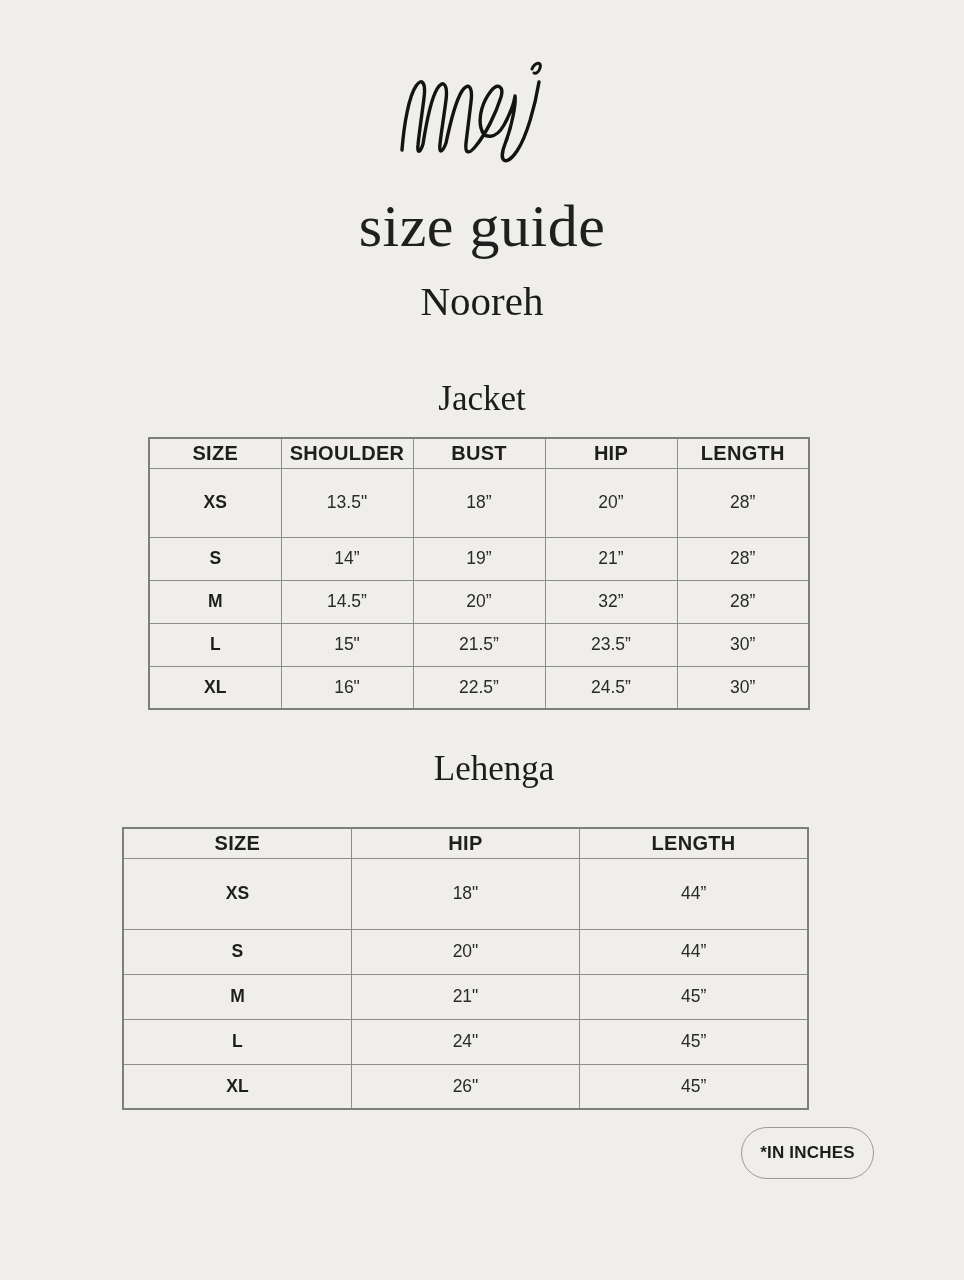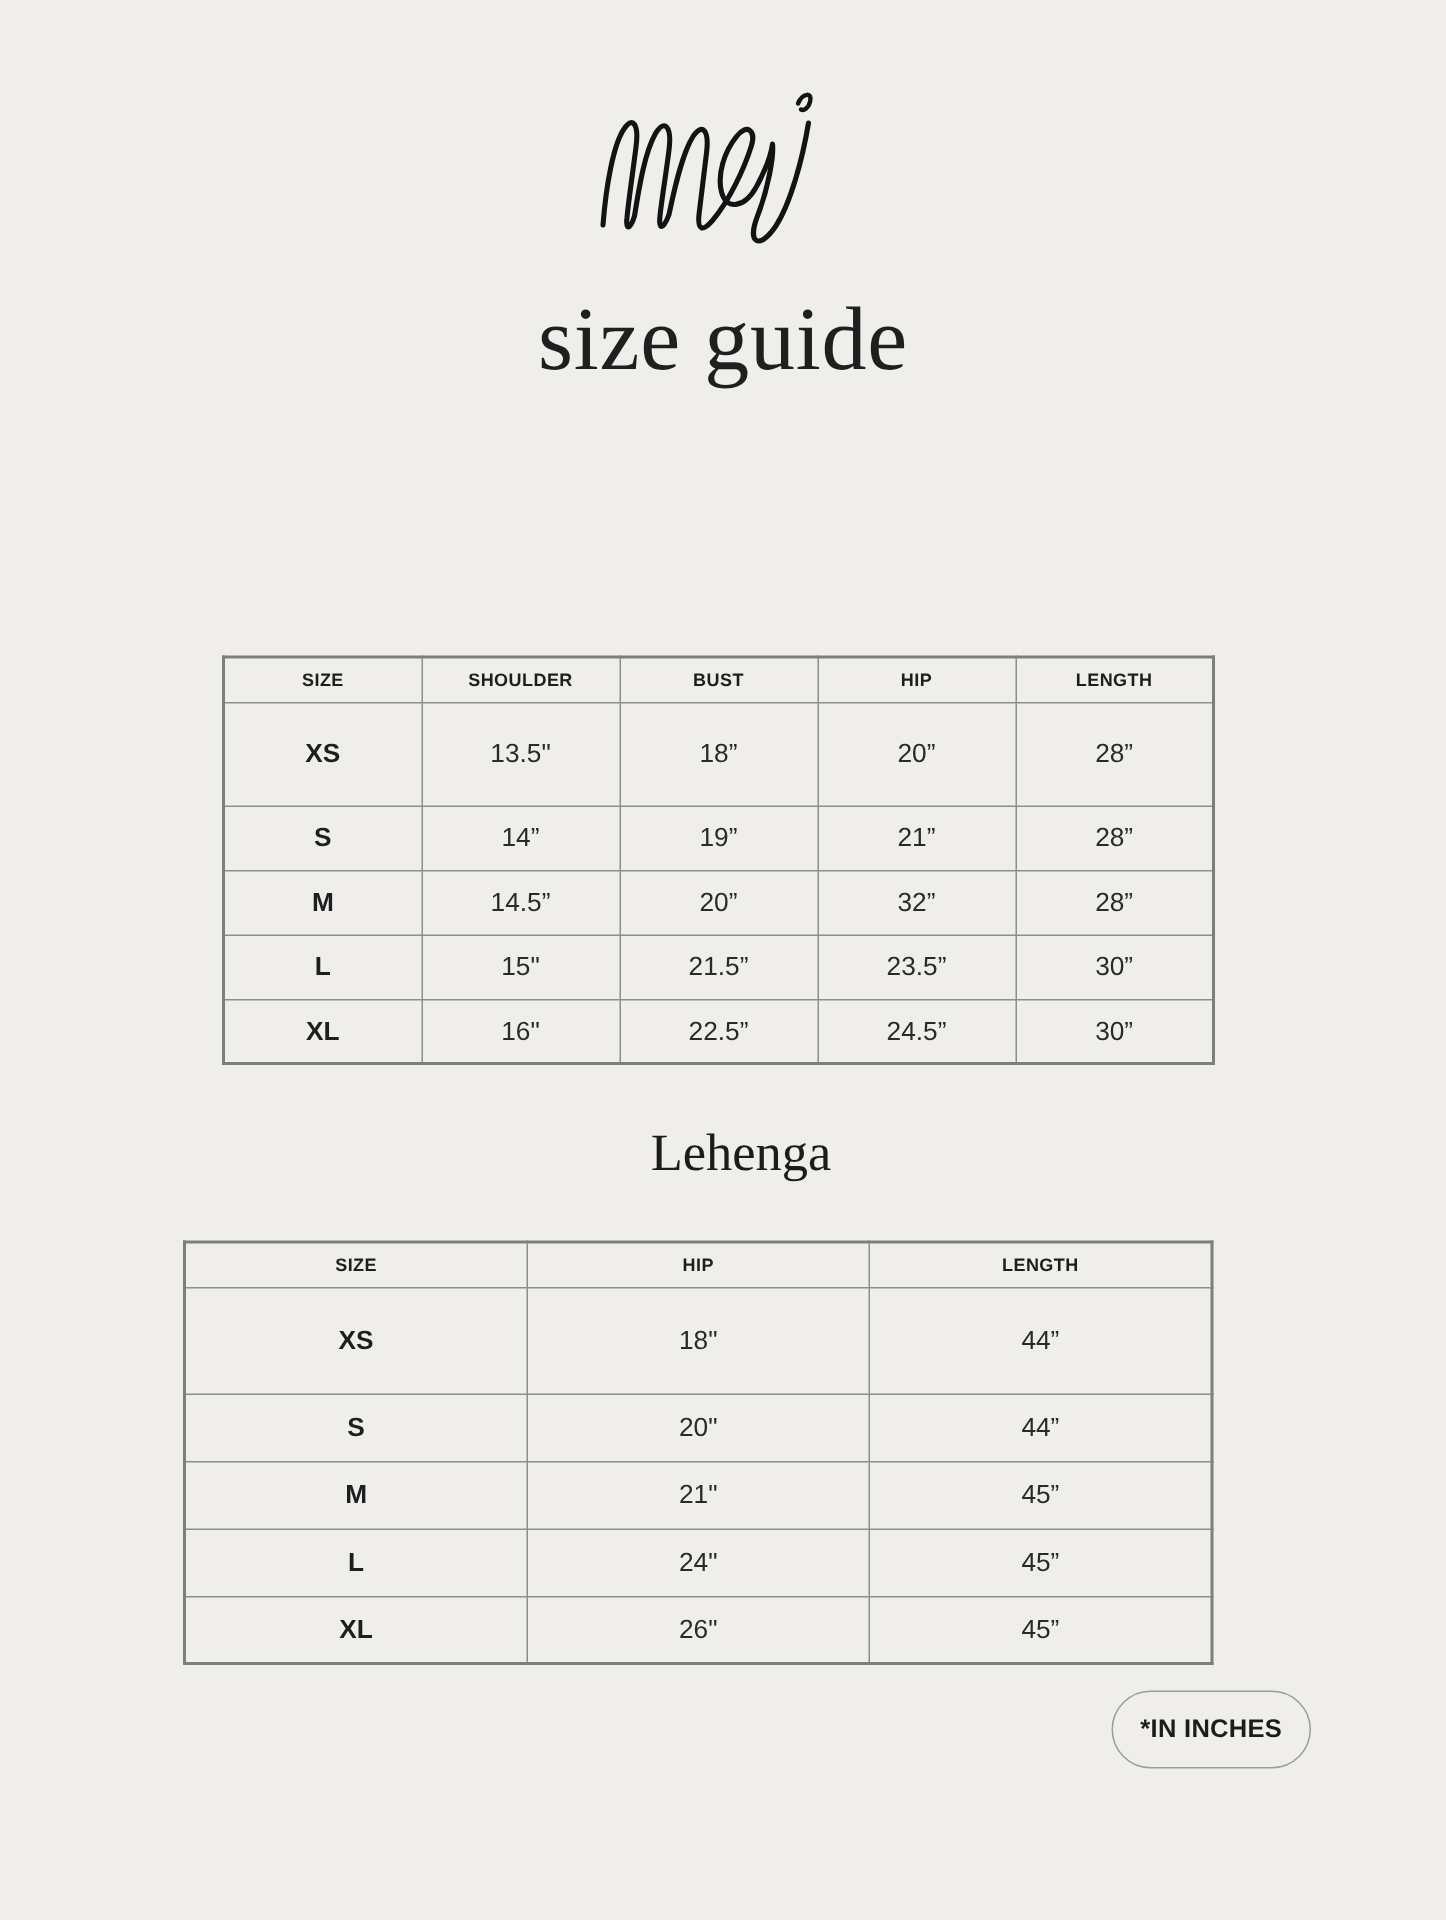--- a/index.html
+++ b/index.html
@@ -69,21 +69,21 @@
     border: 2px solid #7e7e7c;
   }
   table.size-table th,
   table.size-table td {
     border: 1px solid #8d8d8b;
     text-align: center;
     vertical-align: middle;
     color: #2a2a2a;
   }
   table.size-table th {
-    font-size: 12px;
+    font-size: 20px;
     font-weight: 700;
     color: #1e1e1e;
     letter-spacing: 0.3px;
     height: 30px;
   }
   table.size-table td {
     font-size: 17.5px;
     font-weight: 400;
   }
   table.size-table td:first-child {
@@ -142,21 +142,23 @@
                C 122 62, 126 51, 127 44
                C 128 52, 124 74, 117 92
                C 110 110, 118 115, 129 99
                C 139 84, 147 54, 151 30" stroke="#131313" stroke-width="3.4" stroke-linecap="round" stroke-linejoin="round"></path>
       <path d="M 144 17 C 147 10, 154 9, 152 16 C 151 20, 148 22, 146 21" stroke="#131313" stroke-width="3" stroke-linecap="round"></path>
     </svg>
   </div>
 
   <div class="page-title">size guide</div>
 
-
+  <div class="product-name">Nooreh</div>
+
+  <div class="section-title jacket">Jacket</div>
 
   <table class="size-table" id="jacket-table">
     <thead>
         <tr>
           <th>SIZE</th>
           <th>SHOULDER</th>
           <th>BUST</th>
           <th>HIP</th>
           <th>LENGTH</th>
         </tr>

